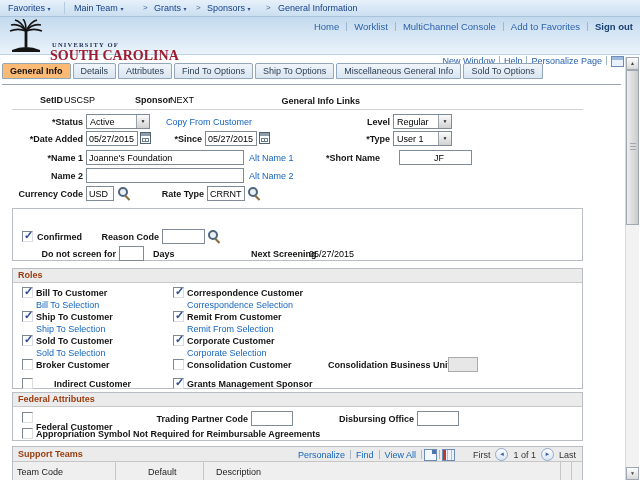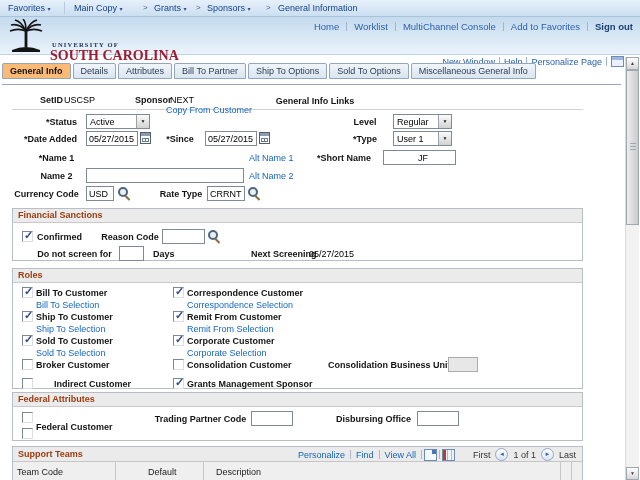--- a/index.html
+++ b/index.html
@@ -1,20 +1,20 @@
 <!DOCTYPE html>
 <html><head>
 <meta charset="utf-8">
 <style>
   html,body{margin:0;padding:0;background:#fff}
   #screen{position:relative;width:640px;height:480px;background:#fff;overflow:hidden;
           font-family:"Liberation Sans",sans-serif;font-size:9px;color:#000}
   .abs{position:absolute}
   .lbl{position:absolute;font-weight:bold;color:#141414;white-space:nowrap}
-  .rlbl{text-align:center}
+  .rlbl{text-align:right}
   .val{position:absolute;white-space:nowrap;color:#000}
   .lnk{position:absolute;color:#1565C0;white-space:nowrap;cursor:pointer}
   .inp{position:absolute;height:15px;border:1px solid #7E8B97;background:#fff;
        font:9px "Liberation Sans",sans-serif;padding:0 2px;box-sizing:border-box;color:#000}
   .inp.dis{background:#E7E7E7;border-color:#ABABAB}
   .sel{position:absolute;height:15px;border:1px solid #7E8B97;background:#fff;box-sizing:border-box}
   .sel .stxt{position:absolute;left:3px;top:2px;white-space:nowrap}
   .sel .sbtn{position:absolute;right:0;top:0;bottom:0;width:12px;background:linear-gradient(#FBFBFB,#D2D2D2);
              border-left:1px solid #98A2AC;text-align:center;font-size:5px;line-height:13px;color:#222}
   .cb{position:absolute;width:11px;height:11px;box-sizing:border-box;background:#fff;
@@ -35,21 +35,21 @@
         background:linear-gradient(#C4DAEE,#EAF3FB);border-bottom:1px solid #BCD2E6;box-sizing:border-box}
   .hlinks{position:absolute;top:4px;right:5px;display:flex;align-items:center;font-size:9.5px}
   .hlink{color:#2A62AE;padding:0 7px;white-space:nowrap;cursor:pointer}
   .signout{color:#16406F;font-weight:bold;padding:0 2px 0 7px;white-space:nowrap;cursor:pointer}
   .vsep{width:1px;height:9px;background:#9FB6D0}
   .univ1{position:absolute;left:52px;top:24px;font-family:"Liberation Serif",serif;font-size:6.5px;
          font-weight:bold;letter-spacing:1.2px;color:#1A2C52}
   .univ2{position:absolute;left:50px;top:31px;font-family:"Liberation Serif",serif;font-size:14px;
          font-weight:bold;color:#9D1C30;letter-spacing:0px}
   
-  .pbar{position:absolute;top:56px;right:16px;display:flex;align-items:center;font-size:9px}
+  .pbar{position:absolute;top:56px;right:16px;display:flex;align-items:flex-start;font-size:9px}
   .plink{color:#2A62AE;padding:0 4px;white-space:nowrap;cursor:pointer}
   .ico-win{width:11px;height:9px;border:1px solid #6C8CB8;background:#EAF1FA;position:relative;margin-left:4px;cursor:pointer}
   .ico-win::before{content:"";position:absolute;left:0;top:0;right:0;height:3px;background:#9DB9DC}
   
   .tabs{position:absolute;left:2px;top:63px;display:flex;gap:2px}
   .tab{padding:2px 7px;border:1px solid #93A7BC;border-radius:2px 2px 0 0;
        background:linear-gradient(#F0F5FA,#DAE5F0);color:#2B3C52;white-space:nowrap;cursor:pointer}
   .tab.active{background:#fdba74;font-weight:bold;color:#111}
   .tabline{position:absolute;left:2px;top:84px;width:619px;height:1px;background:#97A6B6}
   .hr1{position:absolute;left:12px;top:109px;width:571px;height:1px;background:#D2D2D2}
@@ -91,21 +91,21 @@
         background:repeating-linear-gradient(#9FA8B0 0 1px,transparent 1px 3px)}
 </style>
 </head>
 <body>
 
 <div id="screen">
 
   <div class="bcbar">
     <span class="bc" style="left:8px"><span>Favorites</span> <span class="dar">▾</span></span>
     <span class="bcsep" style="left:64px"></span>
-    <span class="bc" style="left:74px"><span>Main Copy</span> <span class="dar">▾</span></span>
+    <span class="bc" style="left:74px"><span>Main Team</span> <span class="dar">▾</span></span>
     <span class="bcgt" style="left:143px">&gt;</span>
     <span class="bc" style="left:154px"><span>Grants</span> <span class="dar">▾</span></span>
     <span class="bcgt" style="left:196px">&gt;</span>
     <span class="bc" style="left:207px"><span>Sponsors</span> <span class="dar">▾</span></span>
     <span class="bcgt" style="left:266px">&gt;</span>
     <span class="bc" style="left:278px">General Information</span>
   </div>
 
   <div class="band">
     <svg class="abs" style="left:6px;top:2px" width="40" height="34" viewBox="0 0 40 34">
@@ -143,78 +143,76 @@
       <span class="vsep"></span>
     <span class="plink">Personalize Page</span>
       <span class="vsep"></span>
     <span class="ico-win"></span>
   </div>
 
   <div class="tabs">
     <div class="tab active">General Info</div>
     <div class="tab">Details</div>
     <div class="tab">Attributes</div>
-    <div class="tab">Bill To Partner</div>
+    <div class="tab">Find To Options</div>
     <div class="tab">Ship To Options</div>
+    <div class="tab">Miscellaneous General Info</div>
     <div class="tab">Sold To Options</div>
-    <div class="tab">Miscellaneous General Info</div>
   </div>
   <div class="tabline"></div>
 
   <span class="lbl" style="left:40px;top:95px">SetID</span>
   <span class="val" style="left:64px;top:95px">USCSP</span>
   <span class="lbl" style="left:135px;top:95px">Sponsor</span>
   <span class="val" style="left:170px;top:95px">NEXT</span>
   <span class="lbl rlbl" style="left:270px;top:96px;width:90px">General Info Links</span>
   <div class="hr1"></div>
 
   <span class="lbl rlbl" style="left:40px;top:117px;width:43px">*Status</span>
   <div class="sel" style="left:86px;top:114px;width:64px">
     <span class="stxt">Active</span>
     <span class="sbtn">▼</span>
   </div>
-  <span class="lnk" style="left:166px;top:105px">Copy From Customer</span>
+  <span class="lnk" style="left:166px;top:117px">Copy From Customer</span>
   <span class="lbl rlbl" style="left:340px;top:117px;width:50px">Level</span>
   <div class="sel" style="left:393px;top:114px;width:59px">
     <span class="stxt">Regular</span>
     <span class="sbtn">▼</span>
   </div>
 
   <span class="lbl rlbl" style="left:18px;top:134px;width:65px">*Date Added</span>
   <input class="inp" style="left: 86px; top: 131px; width: 52px;" value="05/27/2015">
   <span class="cal" style="left:140px;top:132px"></span>
   <span class="lbl rlbl" style="left:158px;top:134px;width:44px">*Since</span>
   <input class="inp" style="left: 205px; top: 131px; width: 52px;" value="05/27/2015">
   <span class="cal" style="left:259px;top:132px"></span>
   <span class="lbl rlbl" style="left:340px;top:134px;width:50px">*Type</span>
   <div class="sel" style="left:393px;top:131px;width:59px">
     <span class="stxt">User 1</span>
     <span class="sbtn">▼</span>
   </div>
 
   <span class="lbl rlbl" style="left:30px;top:153px;width:53px">*Name 1</span>
+  <input class="inp" style="left: 86px; top: 150px; width: 158px;" value="Joanne's Foundation">
   <span class="lnk" style="left:249px;top:153px">Alt Name 1</span>
   <span class="lbl rlbl" style="left:308px;top:153px;width:72px">*Short Name</span>
-  <input class="inp" style="left: 383px; top: 150px; width: 73px; padding-left: 34px;" value="JF">
+  <input class="inp" style="left: 399px; top: 150px; width: 73px; padding-left: 34px;" value="JF">
 
   <span class="lbl rlbl" style="left:30px;top:171px;width:53px">Name 2</span>
   <input class="inp" style="left: 86px; top: 168px; width: 158px;" value="">
   <span class="lnk" style="left:249px;top:171px">Alt Name 2</span>
 
   <span class="lbl rlbl" style="left:10px;top:189px;width:73px">Currency Code</span>
   <input class="inp" style="left: 86px; top: 186px; width: 28px;" value="USD">
   <span class="mag" style="left:118px;top:187px"></span>
   <span class="lbl rlbl" style="left:158px;top:189px;width:46px">Rate Type</span>
   <input class="inp" style="left: 207px; top: 186px; width: 38px;" value="CRRNT">
   <span class="mag" style="left:248px;top:187px"></span>
 
   <div class="gbox" style="left:12px;top:208px;width:571px;height:53px">
-    <div class="gtitle">
-      <span class="gt">Financial Sanctions</span>
-    </div>
     <span class="cb checked" style="left:9px;top:22px"></span>
     <span class="lbl" style="left:24px;top:23px">Confirmed</span>
     <span class="lbl rlbl" style="left:88px;top:23px;width:58px">Reason Code</span>
     <input class="inp" style="left: 149px; top: 20px; width: 43px;" value="">
     <span class="mag" style="left:195px;top:21px"></span>
     <span class="lbl rlbl" style="left:20px;top:40px;width:83px">Do not screen for</span>
     <input class="inp" style="left: 106px; top: 37px; width: 25px;" value="">
     <span class="lbl" style="left:140px;top:40px">Days</span>
     <span class="lbl" style="left:238px;top:40px">Next Screening</span>
     <span class="val" style="left:296px;top:40px">05/27/2015</span>
@@ -261,20 +259,21 @@
     <div class="gtitle">
       <span class="gt">Federal Attributes</span>
     </div>
     <span class="cb" style="left:9px;top:19px"></span>
     <span class="lbl" style="left:23px;top:29px">Federal Customer</span>
     <span class="lbl rlbl" style="left:140px;top:21px;width:95px">Trading Partner Code</span>
     <input class="inp" style="left: 238px; top: 18px; width: 42px;" value="">
     <span class="lbl rlbl" style="left:320px;top:21px;width:81px">Disbursing Office</span>
     <input class="inp" style="left: 404px; top: 18px; width: 42px;" value="">
     <span class="cb" style="left:9px;top:35px"></span>
+    <span class="lbl" style="left:23px;top:36px">Appropriation Symbol Not Required for Reimbursable Agreements</span>
   </div>
 
   <div class="gbox" style="left:12px;top:446px;width:571px;height:60px">
     <div class="gtitle" style="height:14px">
       <span class="gt" style="top:2px">Support Teams</span>
       <div class="stbar">
         <span class="stlnk">Personalize</span>
           <span class="stsep"></span>
         <span class="stlnk">Find</span>
           <span class="stsep"></span>

